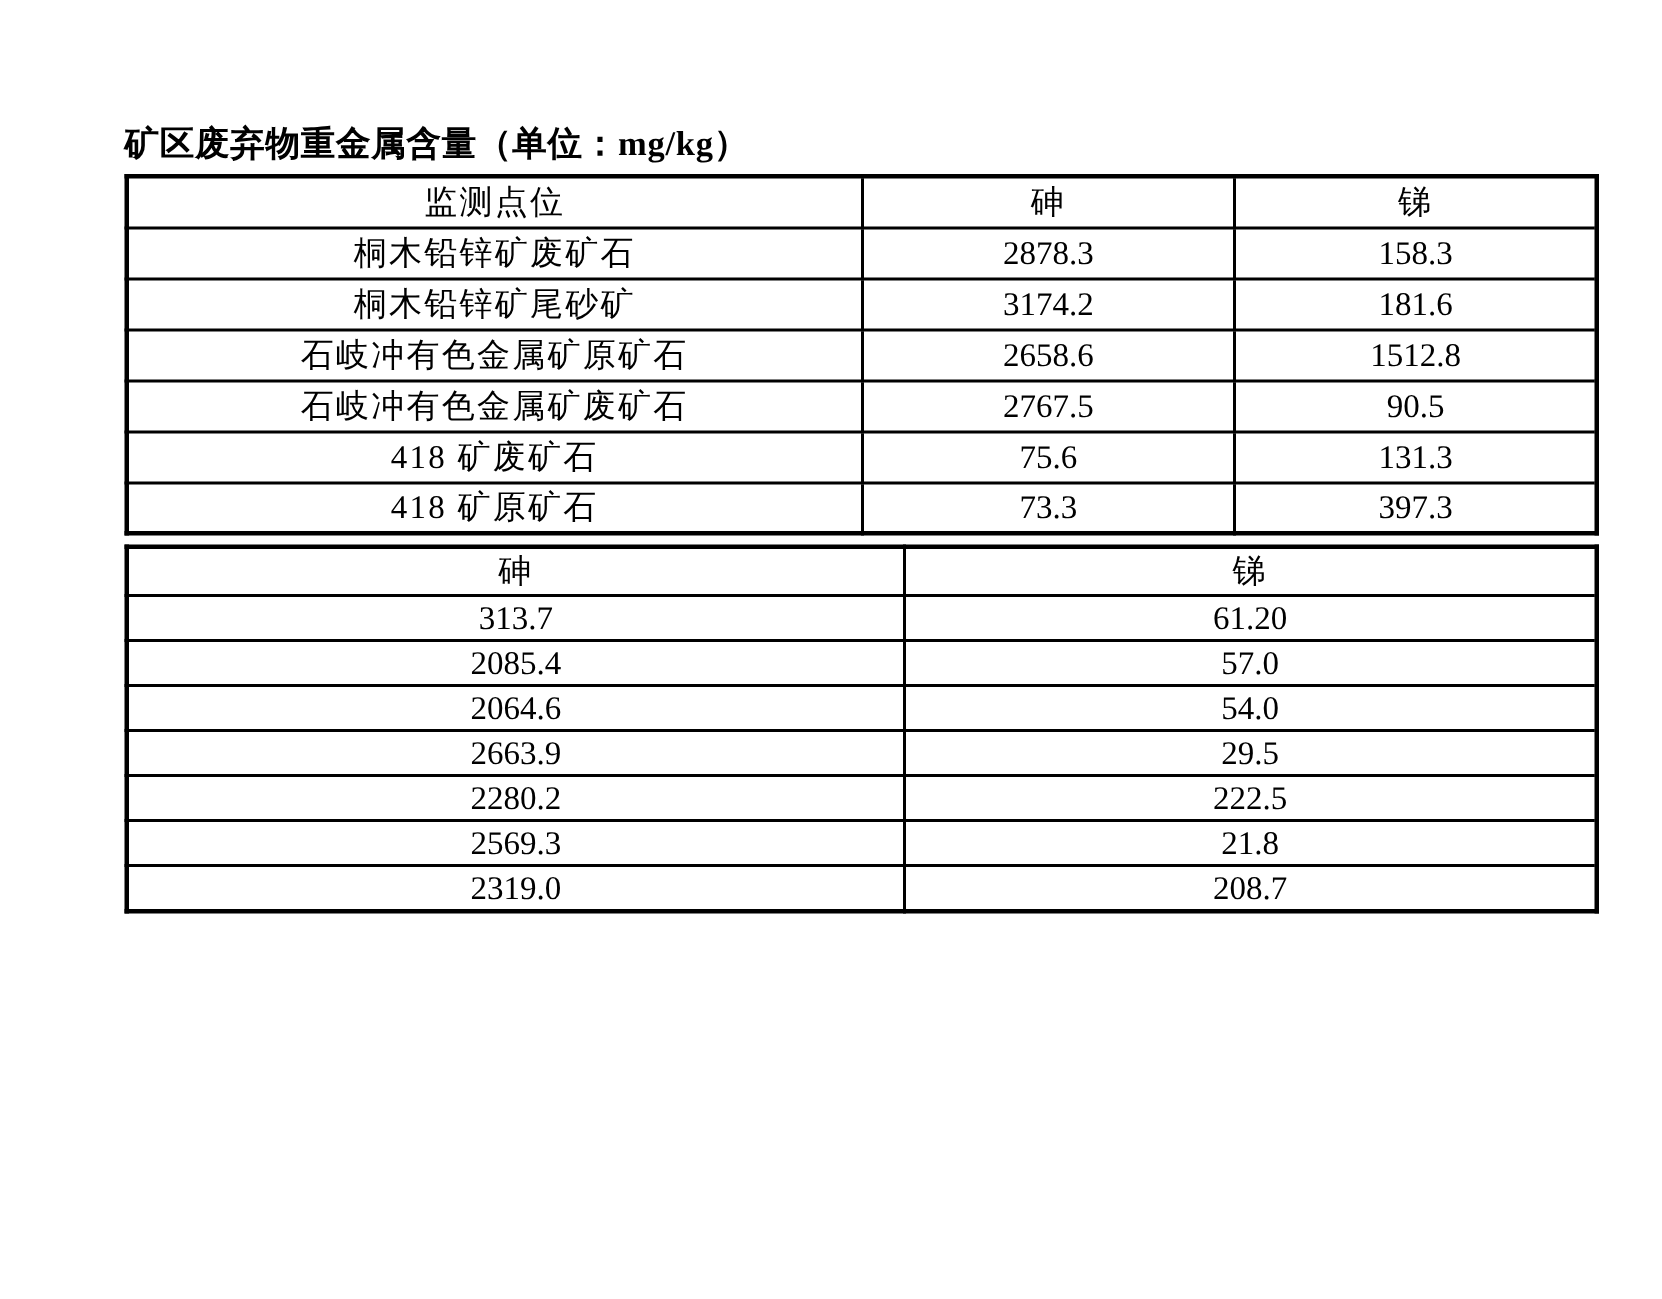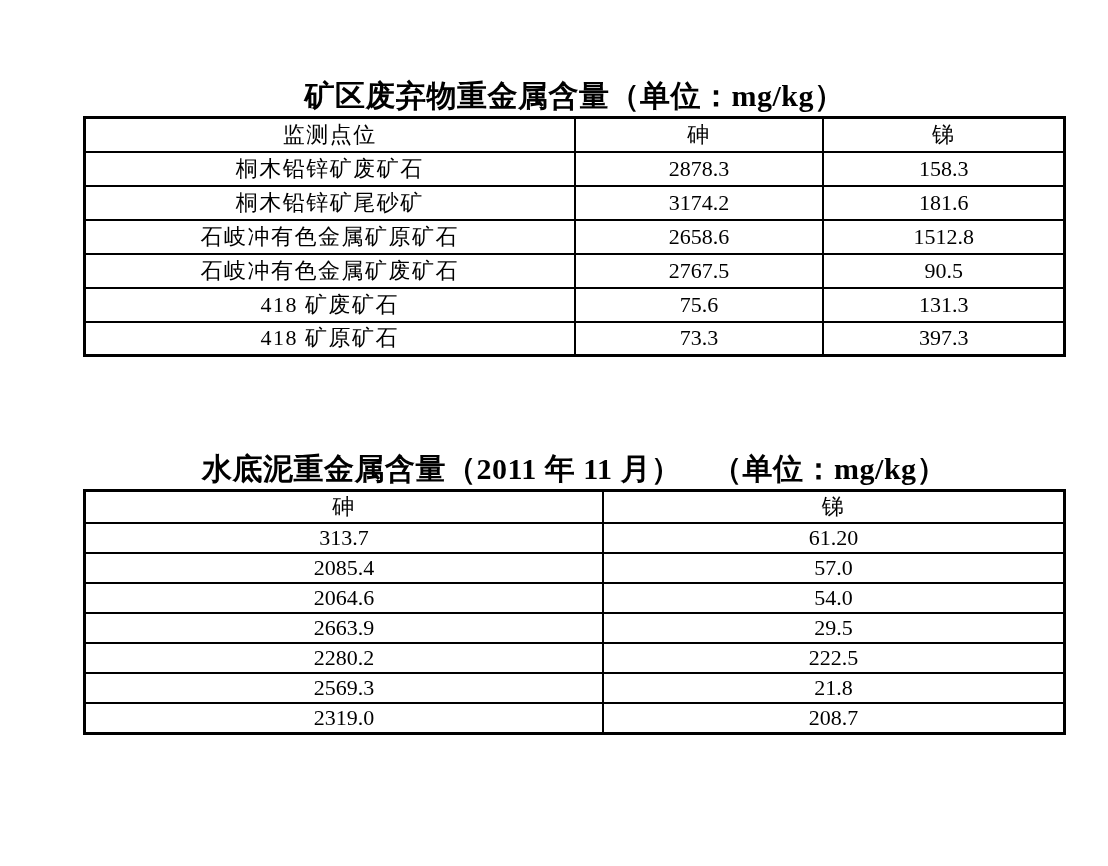--- a/index.html
+++ b/index.html
@@ -13,23 +13,22 @@
     color: #000000;
     overflow: hidden;
   }
   .content {
     position: relative;
     margin-left: 83px;
     width: 983px;
   }
   .doc-title {
     margin: 0;
-    font-size: 30px;
+    font-size: 23px;
     font-weight: bold;
-    text-align: center;
     letter-spacing: 0.5px;
     line-height: 28px;
   }
   .title-1 { padding-top: 82px; }
   .title-2 { padding-top: 98px; }
   table.data-table {
     border-collapse: collapse;
     table-layout: fixed;
     width: 100%;
     margin-top: 6px;
@@ -99,21 +98,20 @@
           <td>131.3</td>
         </tr>
         <tr>
           <td>418 矿原矿石</td>
           <td>73.3</td>
           <td>397.3</td>
         </tr>
       </tbody>
   </table>
 
-  <h1 class="doc-title title-2">水底泥重金属含量（2011 年 11 月）　（单位：mg/kg）</h1>
 
   <table class="data-table t2">
     <colgroup>
       <col style="width:52.9%">
       <col style="width:47.1%">
     </colgroup>
     <thead>
       <tr>
         <th>砷</th>
         <th>锑</th>

